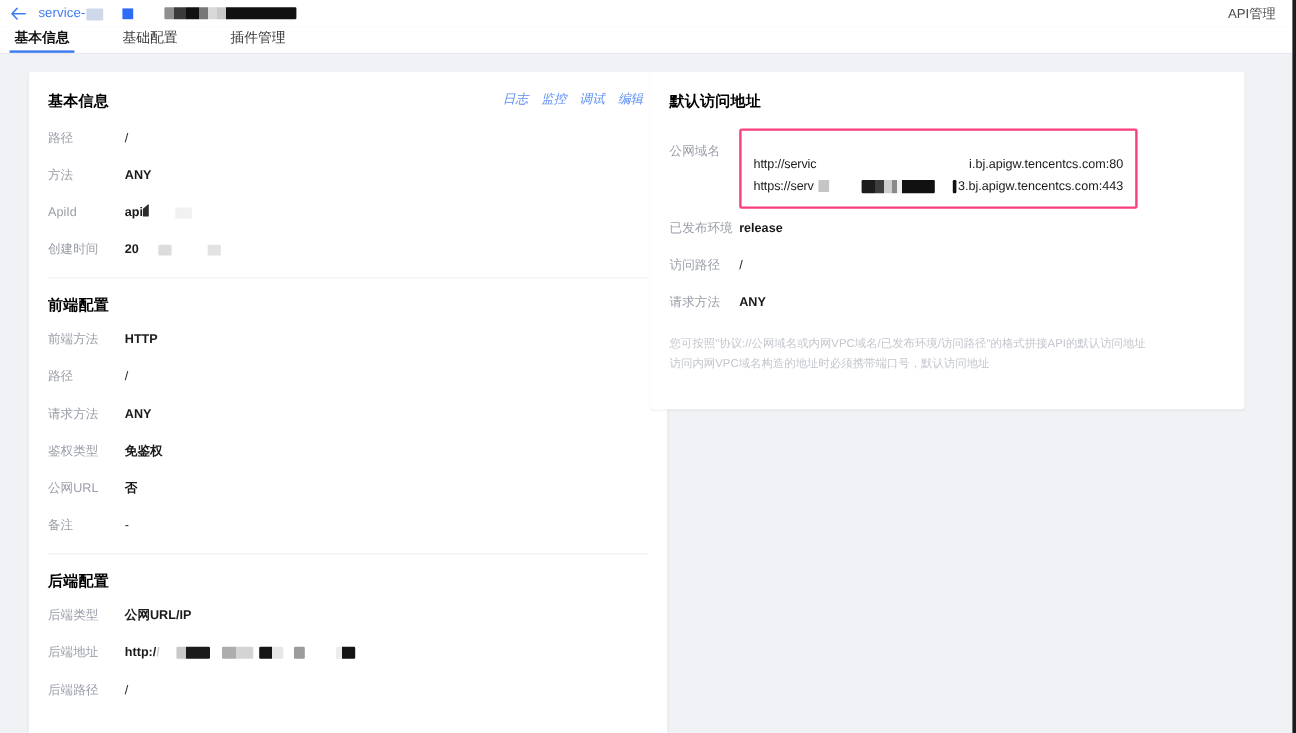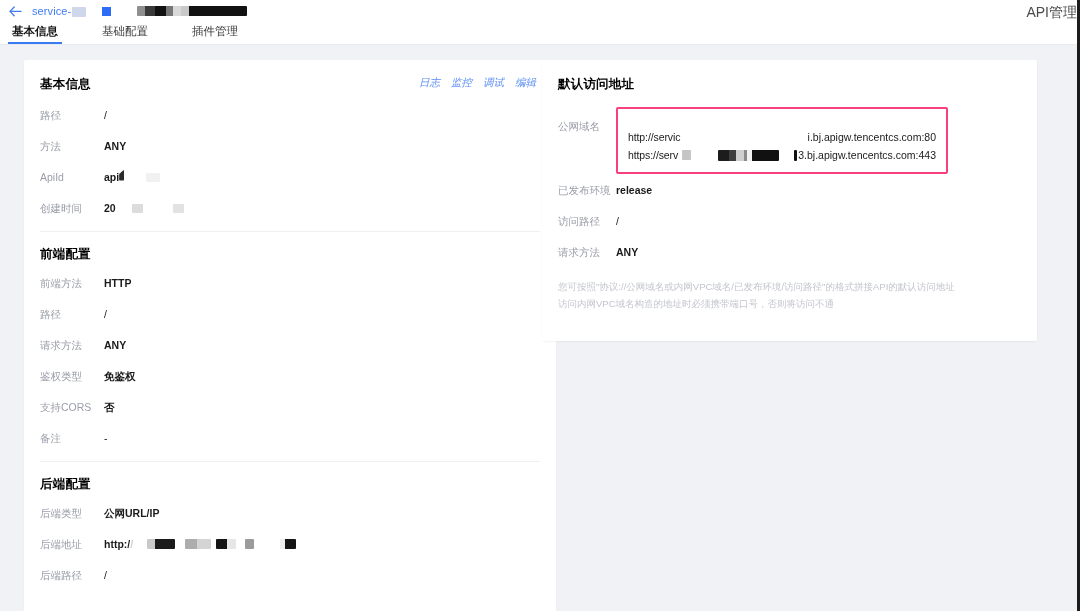--- a/index.html
+++ b/index.html
@@ -73,23 +73,23 @@
        #8f8f8f 0%, #8f8f8f 7%,
        #3a3a3a 7%, #3a3a3a 16%,
        #111 16%, #111 26%,
        #777 26%, #777 33%,
        #d9d9d9 33%, #40404033 40%,
        #c9c9c9 40%, #c9c9c9 47%,
        #111 47%, #111 100%);
   }
   .api-manage {
     position: absolute;
-    right: 3px;
+    right: 17px;
     top: 4px;
-    font-size: 14px;
+    font-size: 11px;
     color: #4a4a4a;
     white-space: nowrap;
   }
 
   
   .tabs {
     position: absolute;
     top: 22px; left: 0;
     width: 1080px;
     height: 23px;
@@ -399,21 +399,21 @@
       </div>
       <div class="row lbl-wide">
         <div class="lbl">请求方法</div>
         <div class="val bold">ANY</div>
       </div>
       <div class="row lbl-wide">
         <div class="lbl">鉴权类型</div>
         <div class="val bold">免鉴权</div>
       </div>
       <div class="row lbl-wide">
-        <div class="lbl">支持CORS</div>
+        <div class="lbl">公网URL</div>
         <div class="val bold">否</div>
       </div>
       <div class="row lbl-wide">
         <div class="lbl">备注</div>
         <div class="val">-</div>
       </div>
 
       <div class="divider"></div>
 
       <div class="card-title sect">后端配置</div>
@@ -482,20 +482,20 @@
       <div class="row">
         <div class="lbl">访问路径</div>
         <div class="val">/</div>
       </div>
       <div class="row">
         <div class="lbl">请求方法</div>
         <div class="val bold">ANY</div>
       </div>
 
       <div class="note">您可按照"协议://公网域名或内网VPC域名/已发布环境/访问路径"的格式拼接API的默认访问地址</div>
-      <div class="note" style="margin-top:2px">访问内网VPC域名构造的地址时必须携带端口号，否则将访问不通</div>
+      <div class="note" style="margin-top:2px">访问内网VPC域名构造的地址时必须携带端口号，默认访问地址</div>
 
     </div>
 
   </div>
 
   <div class="scrollbar-edge"></div>
 </div>
 
 </body></html>

